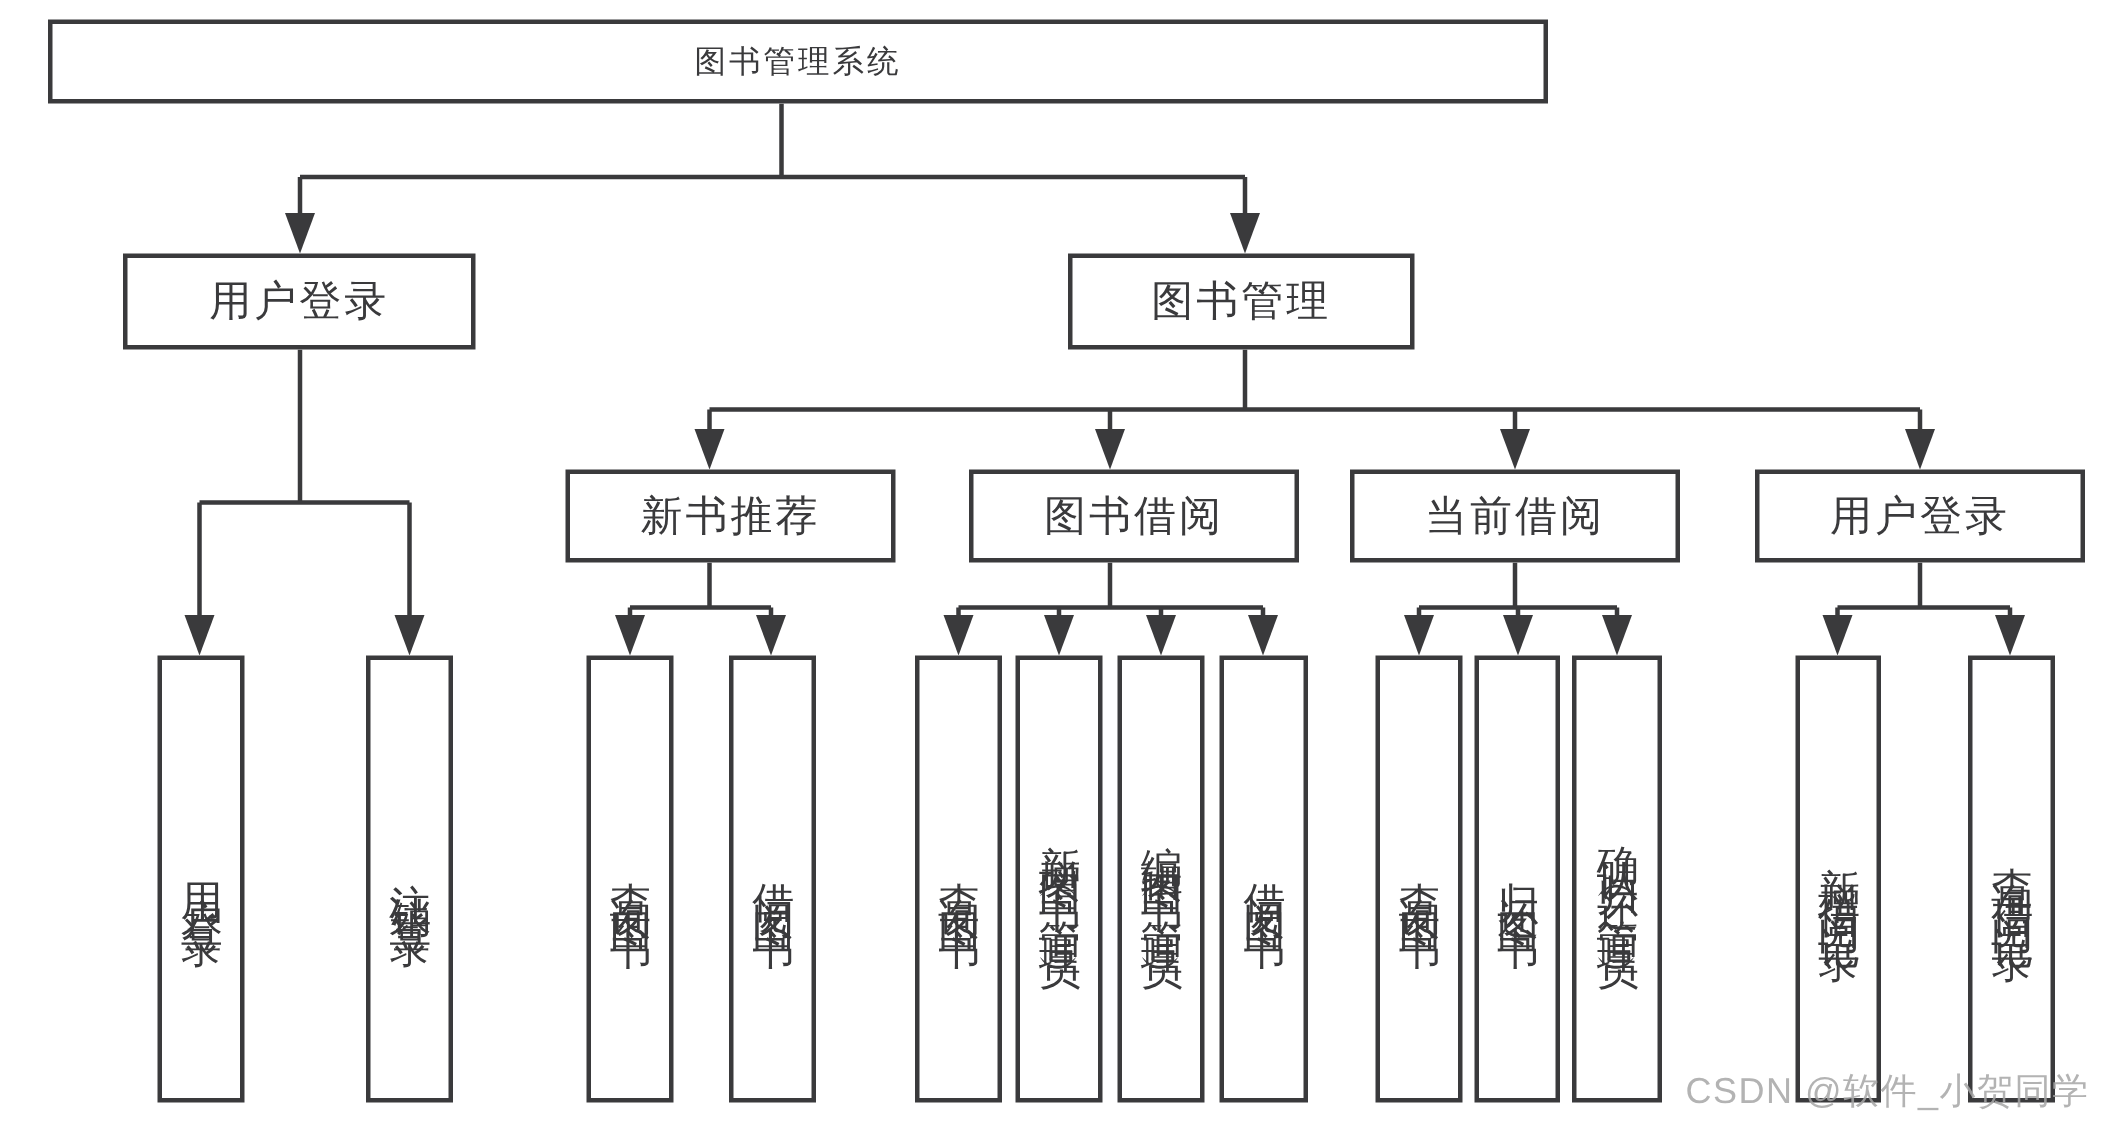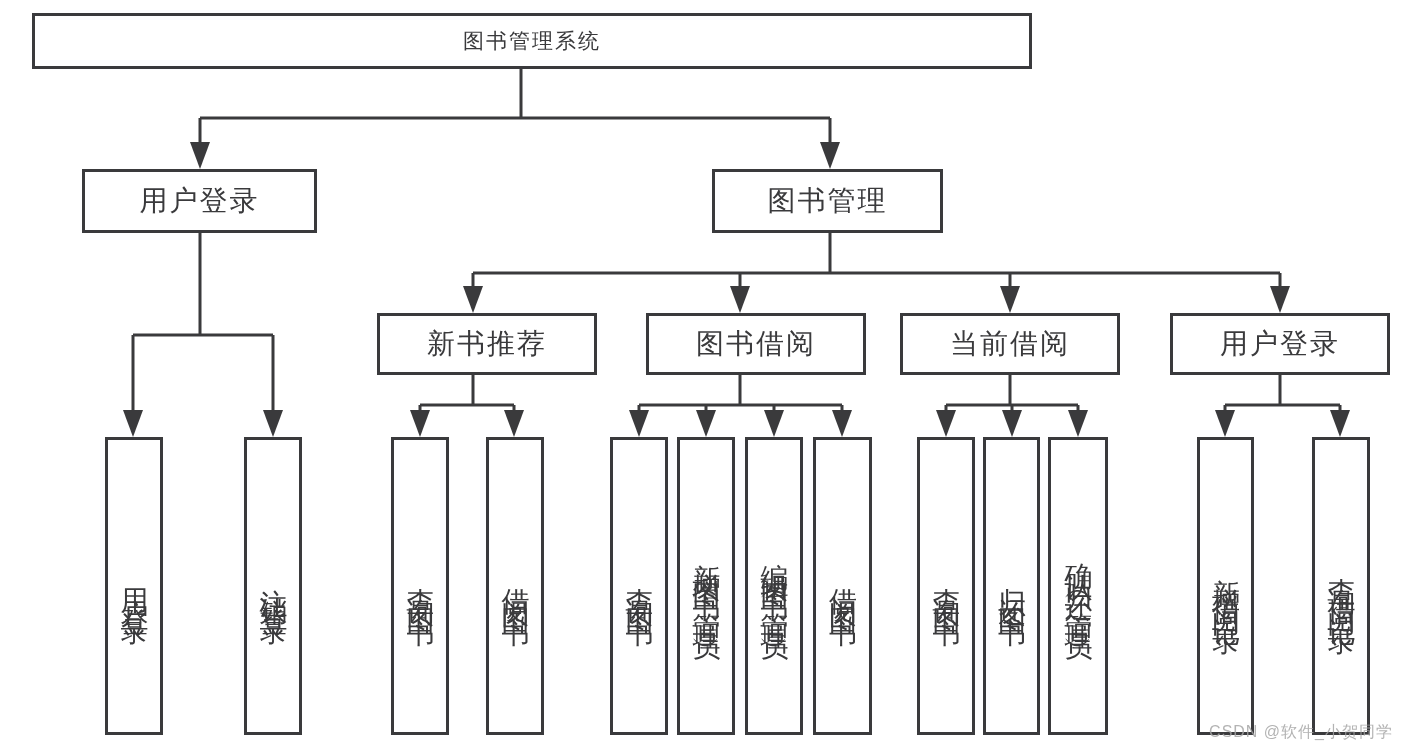--- a/index.html
+++ b/index.html
@@ -38,21 +38,21 @@
     writing-mode: vertical-rl;
     text-orientation: mixed;
     letter-spacing: 10px;
     line-height: 1;
     white-space: normal;
   }
   .watermark {
     position: absolute;
     right: 12px;
     bottom: 4px;
-    font-size: 16px;
+    font-size: 24px;
     letter-spacing: 1px;
     color: var(--watermark_color, #a6a6a6);
     opacity: 0.85;
     z-index: 5;
     white-space: nowrap;
     text-align: right;
   }
 </style>
 </head>
 <body>

